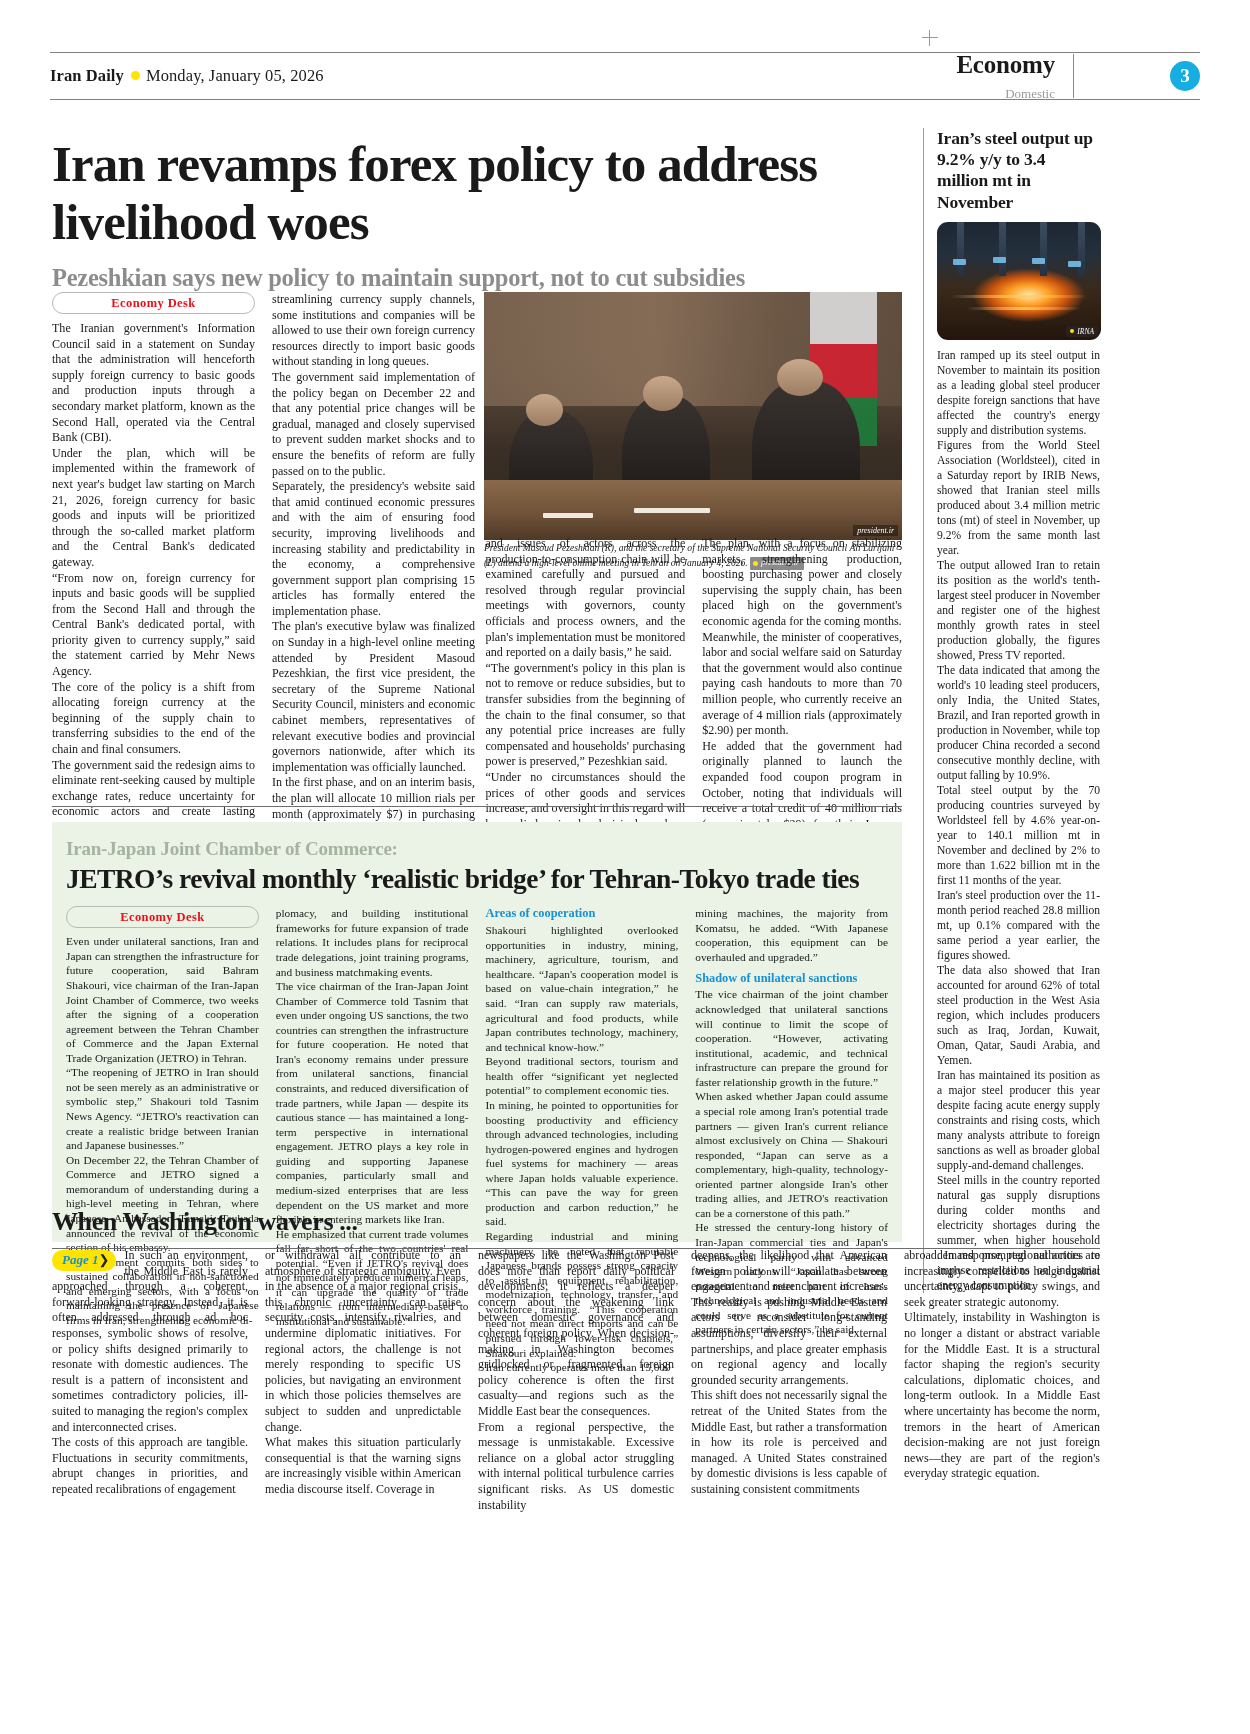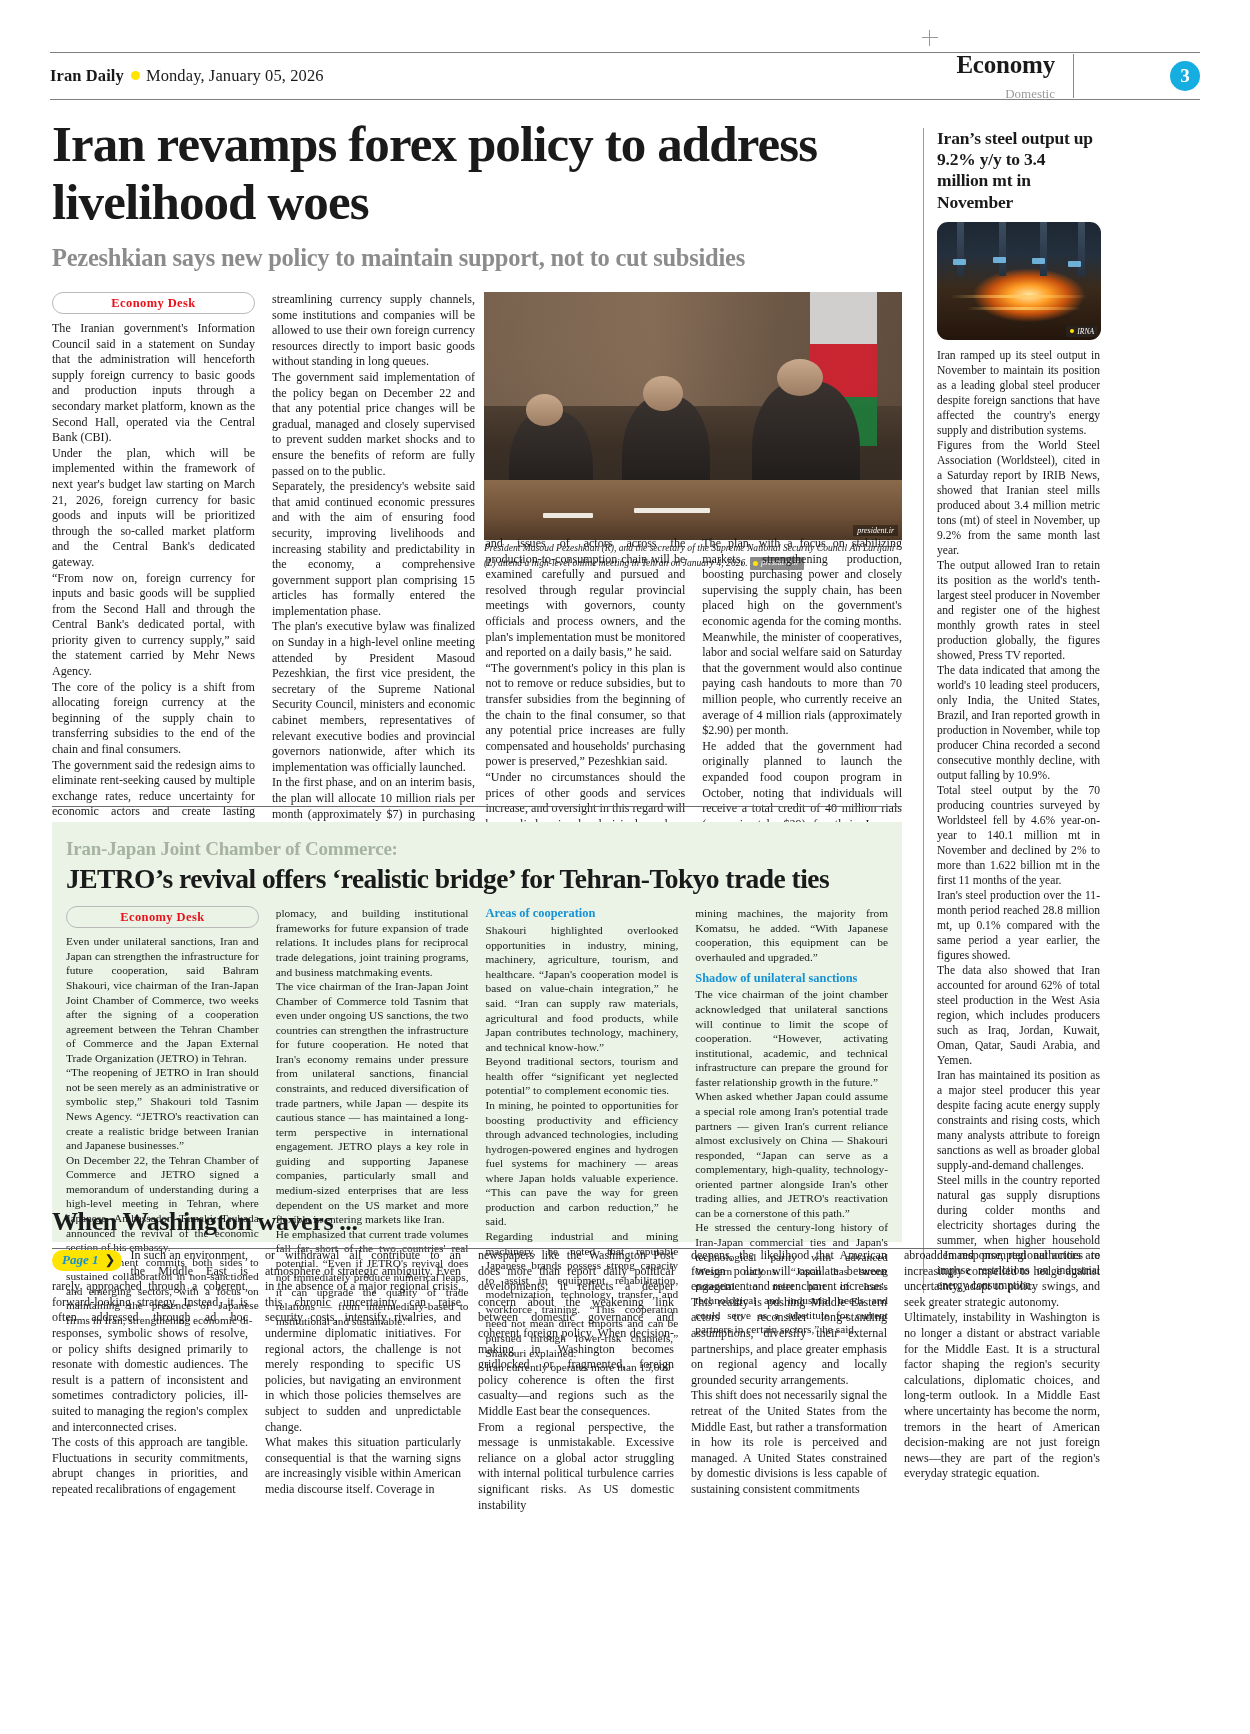--- a/index.html
+++ b/index.html
@@ -48,21 +48,21 @@
   }
   .page-badge {
     width: 30px; height: 30px; border-radius: 50%;
     background: #16aee0; color: #ffffff;
     font-family: "Liberation Serif", serif; font-weight: 700; font-size: 19px;
     display: flex; align-items: center; justify-content: center;
   }
 
   
   .lead-head {
-    position: absolute; left: 52px; top: 116px; width: 850px;
+    position: absolute; left: 52px; top: 136px; width: 850px;
   }
   .lead-head h1 {
     font-family: "Liberation Serif", serif;
     font-weight: 700; font-size: 51px; line-height: 1.13;
     letter-spacing: -0.9px;
   }
   .lead-head h2 {
     font-family: "Liberation Serif", serif;
     font-weight: 700; font-size: 24.5px; color: #8c8c8c;
     margin-top: 13px; letter-spacing: -0.25px;
@@ -161,21 +161,21 @@
     position: absolute; left: 52px; top: 1207px; width: 1048px;
   }
   .bottom h2 {
     font-family: "Liberation Serif", serif; font-weight: 700;
     font-size: 26px; letter-spacing: -.4px; margin-bottom: 11px;
   }
   .bottom-cols { display: flex; gap: 17px; }
   .bc { width: 200px; font-size: 12.05px; line-height: 1.295; text-align: justify; }
 
   .page-chip {
-    display: inline-flex; align-items: center; gap: 6px;
+    display: inline-flex; align-items: center; 
     background: #ffe400; border-radius: 11px; padding: 2px 7px 2px 10px;
     float: left; margin: 2px 8px 1px 0;
     font-style: italic; font-weight: 700; font-size: 13px; color: #1591d6;
     font-family: "Liberation Serif", serif;
   }
   .page-chip .arrow { color: #222; font-style: normal; font-weight: 400; font-size: 13px; }
 
   
   .ph-meeting {
     width: 100%; height: 100%;
@@ -362,21 +362,21 @@
       <p>Total steel output by the 70 producing countries surveyed by Worldsteel fell by 4.6% year-on-year to 140.1 million mt in November and declined by 2% to more than 1.622 billion mt in the first 11 months of the year.</p>
       <p>Iran's steel production over the 11-month period reached 28.8 million mt, up 0.1% compared with the same period a year earlier, the figures showed.</p>
       <p>The data also showed that Iran accounted for around 62% of total steel production in the West Asia region, which includes producers such as Iraq, Jordan, Kuwait, Oman, Qatar, Saudi Arabia, and Yemen.</p>
       <p>Iran has maintained its position as a major steel producer this year despite facing acute energy supply constraints and rising costs, which many analysts attribute to foreign sanctions as well as broader global supply-and-demand challenges.</p>
       <p>Steel mills in the country reported natural gas supply disruptions during colder months and electricity shortages during the summer, when higher household demand prompted authorities to impose restrictions on industrial energy consumption.</p>
     </div>
   </div>
 
   <div class="jetro">
     <div class="kicker">Iran-Japan Joint Chamber of Commerce:</div>
-    <h2>JETRO’s revival offers ‘realistic bridge’ for Tehran-Tokyo trade ties</h2>
+    <h2>JETRO’s revival monthly ‘realistic bridge’ for Tehran-Tokyo trade ties</h2>
     <div class="jetro-cols">
       <div class="jc">
         <div class="desk-pill">Economy  Desk</div>
         <p>Even under unilateral sanctions, Iran and Japan can strengthen the infrastructure for future cooperation, said Bahram Shakouri, vice chairman of the Iran-Japan Joint Chamber of Commerce, two weeks after the signing of a cooperation agreement between the Tehran Chamber of Commerce and the Japan External Trade Organization (JETRO) in Tehran.</p>
         <p>“The reopening of JETRO in Iran should not be seen merely as an administrative or symbolic step,” Shakouri told Tasnim News Agency. “JETRO's reactivation can create a realistic bridge between Iranian and Japanese businesses.”</p>
         <p>On December 22, the Tehran Chamber of Commerce and JETRO signed a memorandum of understanding during a high-level meeting in Tehran, where Japanese Ambassador Tamaki Tsukada announced the revival of the economic section of his embassy.</p>
         <p>The agreement commits both sides to sustained collaboration in non-sanctioned and emerging sectors, with a focus on maintaining the presence of Japanese firms in Iran, strengthening economic di-</p>
       </div>
       <div class="jc">
         <p>plomacy, and building institutional frameworks for future expansion of trade relations. It includes plans for reciprocal trade delegations, joint training programs, and business matchmaking events.</p>

